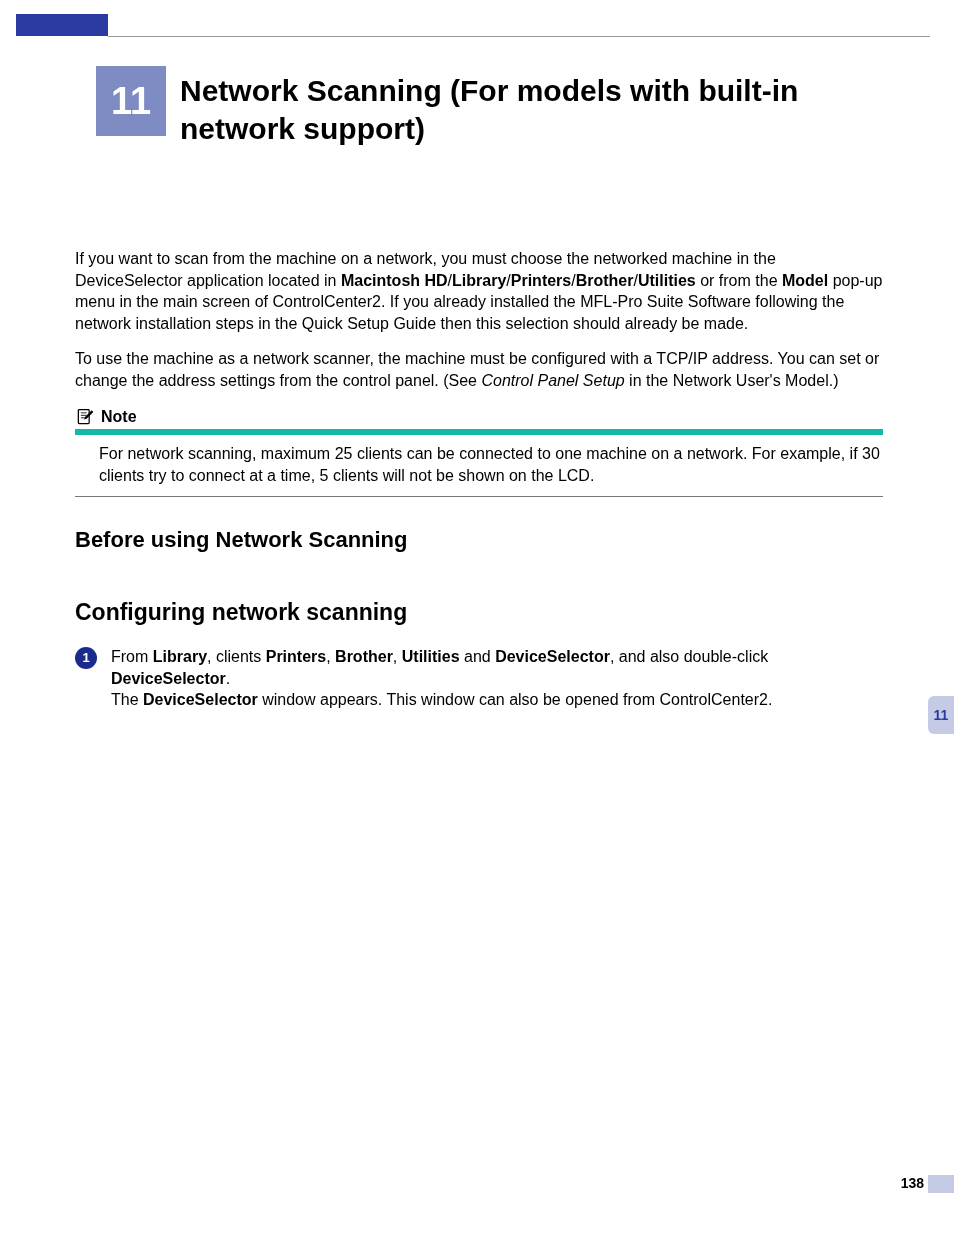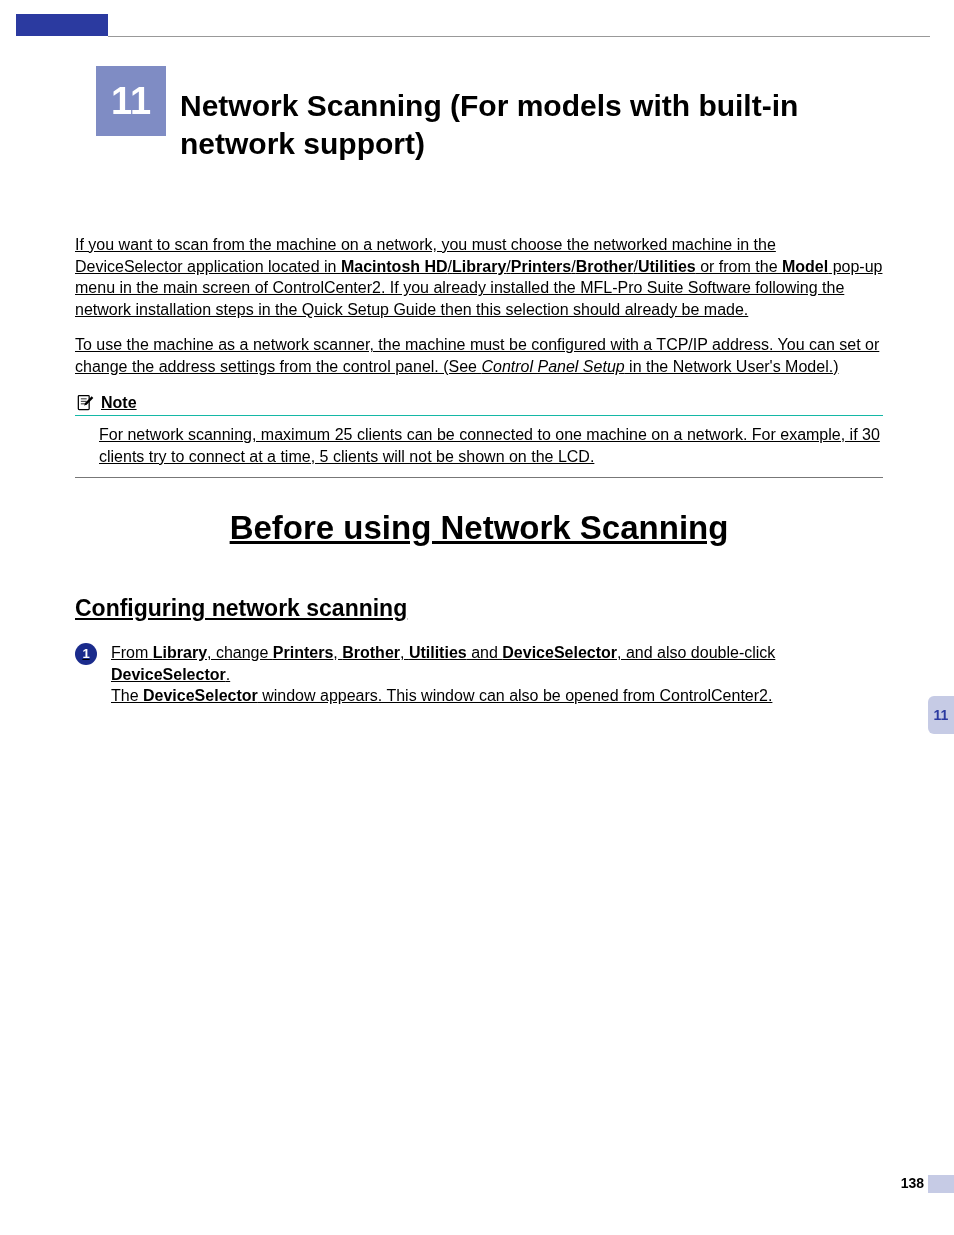--- a/index.html
+++ b/index.html
@@ -41,60 +41,57 @@
     justify-content: center;
   }
   .chapter-title {
     position: absolute;
     left: 180px;
     top: 72px;
     right: 40px;
     font-size: 30px;
     font-weight: bold;
     line-height: 1.25;
-    margin-top: 15px;
   }
   .body {
     position: absolute;
     left: 75px;
-    top: 234px;
+    top: 248px;
     width: 808px;
     font-size: 16px;
     line-height: 1.35;
-    text-decoration: underline;
   }
   .para { margin-bottom: 14px; }
   .italic { font-style: italic; }
   .bold { font-weight: bold; }
   .note-block {
     margin-top: 6px;
     margin-bottom: 20px;
   }
   .note-header {
     display: flex;
     align-items: flex-end;
     gap: 6px;
-    border-bottom: 1px solid #14b8a6;
+    border-bottom: 6px solid #14b8a6;
     padding-bottom: 2px;
     margin-bottom: 8px;
   }
   .note-icon {
     width: 20px;
     height: 20px;
     display: inline-block;
   }
   .note-label { font-weight: bold; font-size: 16px; }
   .note-body { padding-left: 24px; }
   .note-bottom-rule { border-bottom: 1px solid #777; margin-top: 10px; }
   .h2 {
-    font-size: 33px;
+    font-size: 22px;
     font-weight: bold;
     margin-top: 28px;
     margin-bottom: 42px;
-    text-align: center;
   }
   .h3 {
     font-size: 23px;
     font-weight: bold;
     margin-top: 22px;
     margin-bottom: 18px;
   }
   .step {
     display: flex;
     gap: 14px;
@@ -189,21 +186,21 @@
   <h2 class="h2">Before using Network Scanning</h2>
 
   <h3 class="h3">Configuring network scanning</h3>
 
   <div class="step">
     <div class="step-bullet">
       <span>1</span>
     </div>
     <div class="step-body">
       <div>
-        <span>From </span><span class="bold">Library</span><span>, change </span><span class="bold">Printers</span><span>, </span><span class="bold">Brother</span><span>, </span><span class="bold">Utilities</span><span> and </span><span class="bold">DeviceSelector</span><span>, and also double-click </span><span class="bold">DeviceSelector</span><span>.</span>
+        <span>From </span><span class="bold">Library</span><span>, clients </span><span class="bold">Printers</span><span>, </span><span class="bold">Brother</span><span>, </span><span class="bold">Utilities</span><span> and </span><span class="bold">DeviceSelector</span><span>, and also double-click </span><span class="bold">DeviceSelector</span><span>.</span>
       </div>
       <div>
         <span>The </span><span class="bold">DeviceSelector</span><span> window appears. This window can also be opened from ControlCenter2.</span>
       </div>
     </div>
   </div>
 
 </div>
 
 <div class="side-tab">

